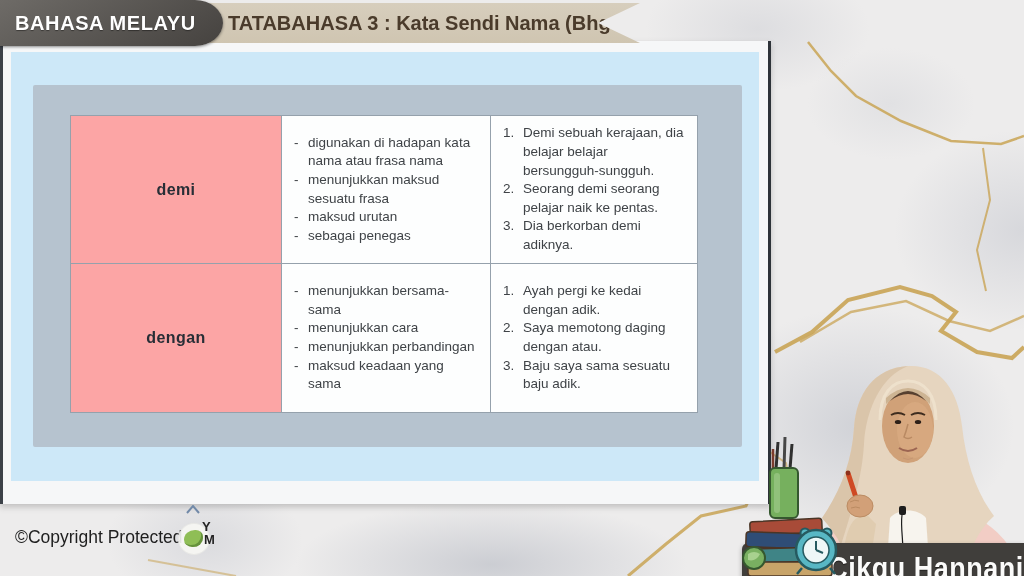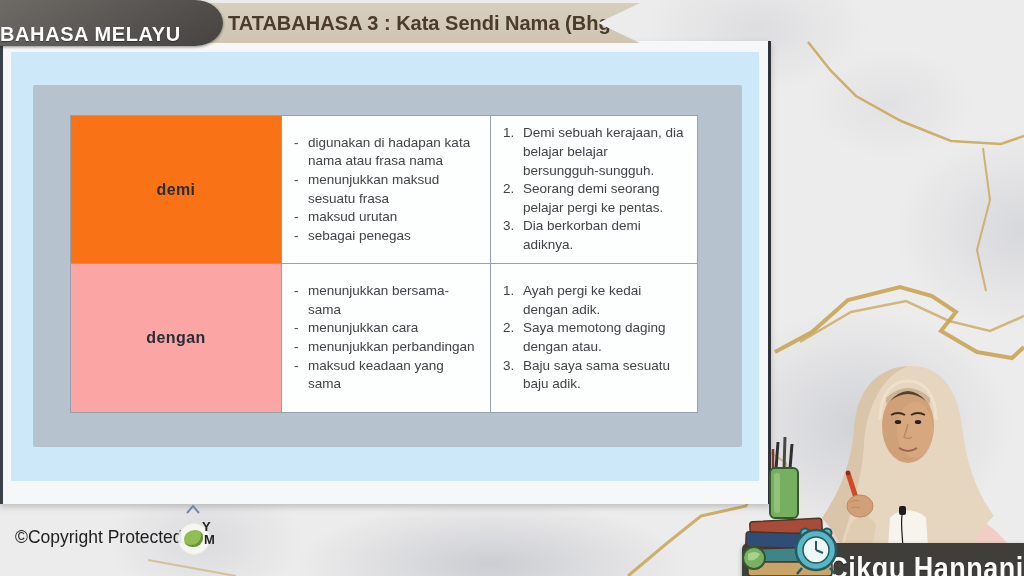--- a/index.html
+++ b/index.html
@@ -37,21 +37,21 @@
 
   
   .strip{position:absolute;left:78px;top:3px;width:562px;height:40px;
          background:linear-gradient(#ded6c7,#cfc5b1);
          clip-path:polygon(0 0,100% 0,calc(100% - 42px) 50%,100% 100%,0 100%);
          display:flex;align-items:center;box-sizing:border-box;
          padding-left:150px;padding-right:52px;}
   .strip-text{flex:1;text-align:center;font-weight:bold;font-size:20px;color:#4a3b2b;white-space:nowrap;}
   .pill{position:absolute;left:0;top:0;width:223px;height:46px;
         border-radius:0 28px 28px 0 / 0 23px 23px 0;
-        display:flex;align-items:flex-end;padding-left:0;box-sizing:border-box;
+        display:flex;align-items:center;padding-left:15px;box-sizing:border-box;
         box-shadow:0 1px 3px rgba(0,0,0,.45);}
   .pill-text{font-weight:800;font-size:20px;color:#fff;letter-spacing:.6px;white-space:nowrap;
         text-shadow:0 1px 1px rgba(0,0,0,.4);}
 
   
   .copyright{position:absolute;left:15px;top:527px;font-size:17.5px;color:#1e1e1e;}
   .ym-logo{position:absolute;left:178px;top:523px;width:32px;height:32px;border-radius:50%;
            background:rgba(247,247,244,.9);box-shadow:inset 0 0 0 1px rgba(0,0,0,.05);}
   .ym-blob{position:absolute;left:6px;top:7px;width:19px;height:17px;background:#8fbe56;
            border-radius:60% 40% 55% 45%;box-shadow:inset -2px -2px 0 rgba(70,110,40,.55);}
@@ -84,21 +84,21 @@
     <polyline class="vein" points="628,576 666,544 701,516 746,506 761,472 757,443" stroke-width="3" fill="none" opacity="0.85" stroke="#c9a455"></polyline>
     <polyline class="vein" points="757,443 786,463 793,506 781,541" stroke-width="2" fill="none" opacity="0.65" stroke="#c9a455"></polyline>
     <polyline class="vein" points="148,560 192,568 236,576" stroke-width="2" fill="none" opacity="0.55" stroke="#c9a455"></polyline>
     <polyline class="vein" points="545,34 562,44 592,47" stroke-width="1.5" fill="none" opacity="0.4" stroke="#c9a455"></polyline>
   </svg>
 
   <div class="slide">
     <div class="blue-area" style="background: rgb(205, 232, 248);"></div>
     <div class="panel" style="background: rgb(182, 195, 207);"></div>
     <div class="gtable">
-        <div class="gcell word-cell" style="background: #f97316;">demi</div>
+        <div class="gcell word-cell" style="background: #fca5a5;">demi</div>
         <div class="gcell uses-cell">
           <div class="bullet-item">
             <div class="dash">-</div>
             <div class="btext">digunakan di hadapan kata nama atau frasa nama</div>
           </div>
           <div class="bullet-item">
             <div class="dash">-</div>
             <div class="btext">menunjukkan maksud sesuatu frasa</div>
           </div>
           <div class="bullet-item">
@@ -110,21 +110,21 @@
             <div class="btext">sebagai penegas</div>
           </div>
         </div>
         <div class="gcell examples-cell">
           <div class="example-item">
             <div class="num">1.</div>
             <div class="etext">Demi sebuah kerajaan, dia belajar belajar bersungguh-sungguh.</div>
           </div>
           <div class="example-item">
             <div class="num">2.</div>
-            <div class="etext">Seorang demi seorang pelajar pergi ke pentas.</div>
+            <div class="etext">Seorang demi seorang pelajar naik ke pentas.</div>
           </div>
           <div class="example-item">
             <div class="num">3.</div>
             <div class="etext">Dia berkorban demi adiknya.</div>
           </div>
         </div>
         <div class="gcell word-cell" style="background: #fca5a5;">dengan</div>
         <div class="gcell uses-cell">
           <div class="bullet-item">
             <div class="dash">-</div>

